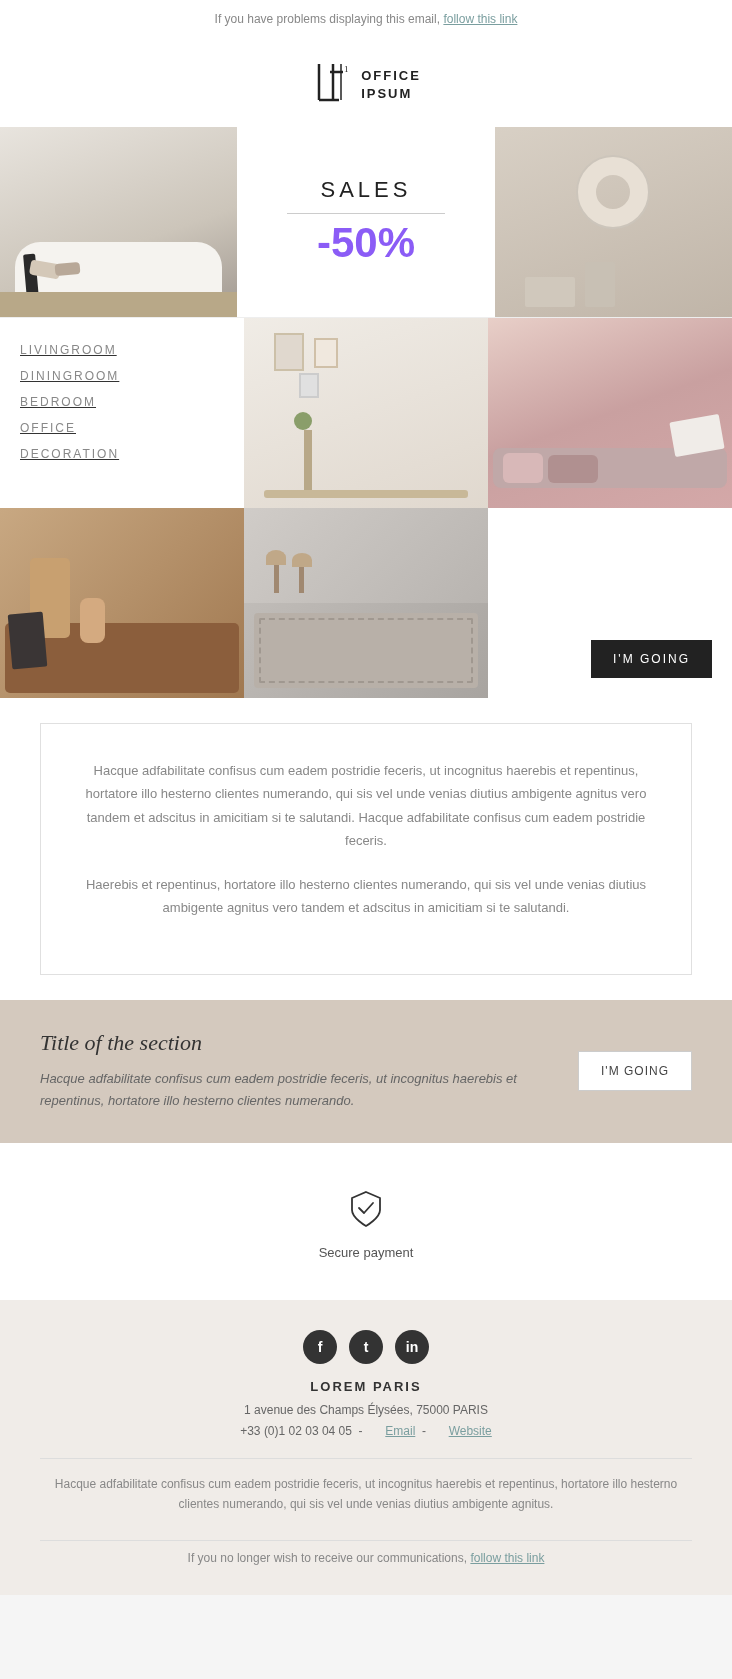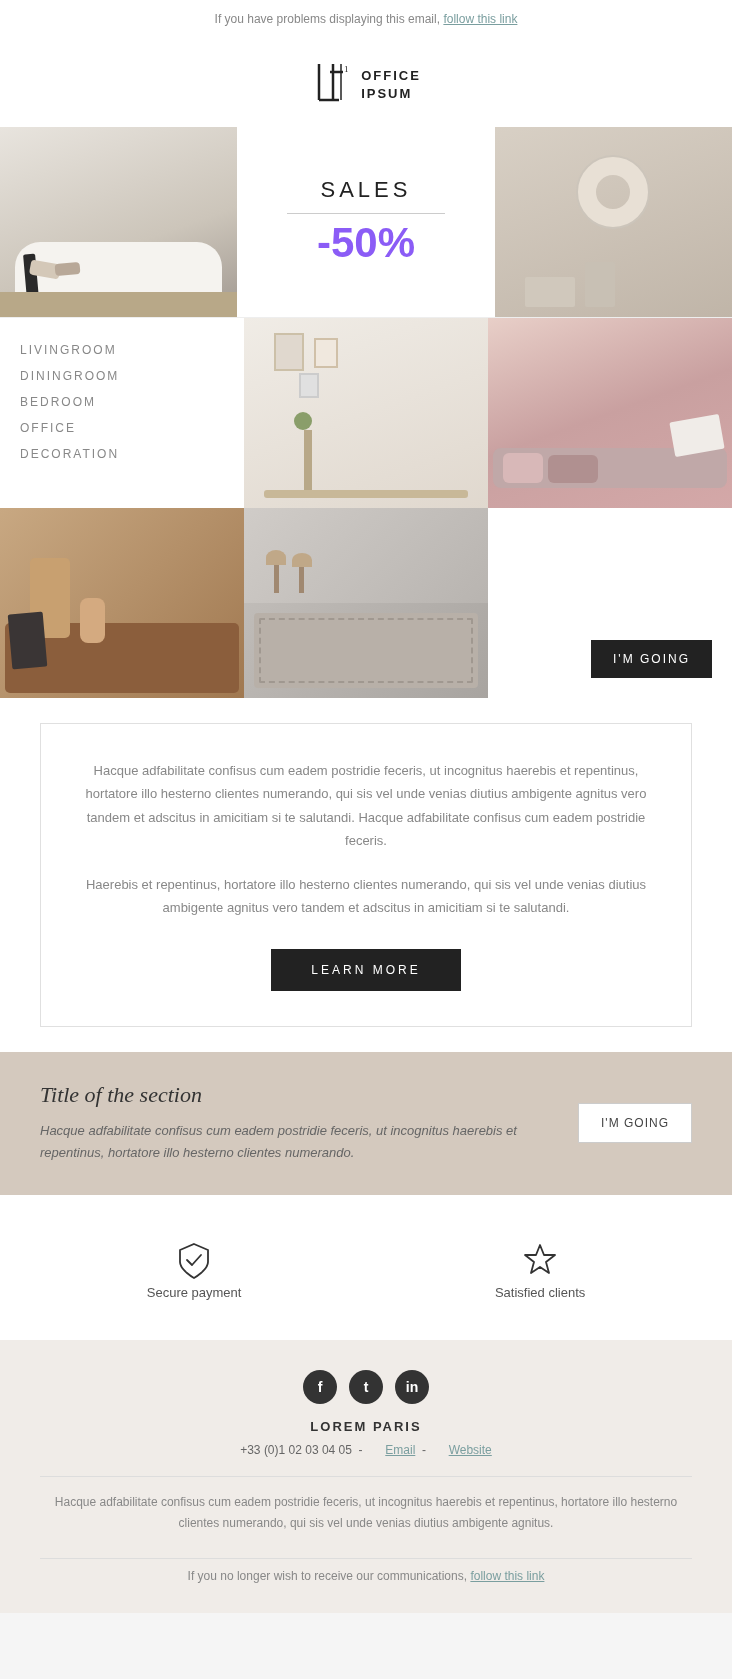--- a/index.html
+++ b/index.html
@@ -111,20 +111,21 @@
       display: grid;
       grid-template-columns: 1fr 1fr 1fr;
       background: #fff;
       border-top: 1px solid #eee;
     }
     .nav-col {
       padding: 25px 20px;
       display: flex;
       flex-direction: column;
       gap: 12px;
+      text-decoration: underline;
     }
     .nav-item {
       font-family: Arial, sans-serif;
       font-size: 12px;
       letter-spacing: 2px;
       color: #888;
       cursor: pointer;
       text-transform: uppercase;
     }
 
@@ -261,20 +262,21 @@
       display: flex;
       justify-content: space-around;
       align-items: center;
       padding: 40px 20px;
       background: #fff;
     }
     .feature-item {
       display: flex;
       flex-direction: column;
       align-items: center;
+      gap: 12px;
     }
     .feature-icon {
       width: 50px;
       height: 50px;
       display: flex;
       align-items: center;
       justify-content: center;
     }
     .feature-icon svg {
       width: 40px;
@@ -471,21 +473,20 @@
       </div>
     </div>
     <div class="bottom-right-col">
       <button class="im-going-btn">I'M GOING</button>
     </div>
   </div>
 
   <div class="text-section">
     <p class="text-body">Hacque adfabilitate confisus cum eadem postridie feceris, ut incognitus haerebis et repentinus, hortatore illo hesterno clientes numerando, qui sis vel unde venias diutius ambigente agnitus vero tandem et adscitus in amicitiam si te salutandi. Hacque adfabilitate confisus cum eadem postridie feceris.</p>
     <p class="text-body">Haerebis et repentinus, hortatore illo hesterno clientes numerando, qui sis vel unde venias diutius ambigente agnitus vero tandem et adscitus in amicitiam si te salutandi.</p>
-    <button class="learn-more-btn">LEARN MORE</button>
   </div>
 
   <div class="beige-section">
     <div class="beige-content">
       <div class="beige-title">Title of the section</div>
       <p class="beige-body">Hacque adfabilitate confisus cum eadem postridie feceris, ut incognitus haerebis et repentinus, hortatore illo hesterno clientes numerando.</p>
     </div>
     <button class="beige-btn">I'M GOING</button>
   </div>
 
@@ -495,39 +496,32 @@
       <div class="feature-icon">
         <svg viewBox="0 0 40 40" xmlns="http://www.w3.org/2000/svg">
           <path d="M20 4 L34 10 L34 22 C34 30 20 38 20 38 C20 38 6 30 6 22 L6 10 Z" stroke="#333" stroke-width="1.8" fill="none"></path>
           <path d="M13 20 L18 25 L27 15" stroke="#333" stroke-width="1.8" fill="none" stroke-linecap="round" stroke-linejoin="round"></path>
         </svg>
       </div>
       <span class="feature-label">Secure payment</span>
     </div>
 
 
-    <div class="feature-item">
-      <div class="feature-icon">
-        <svg viewBox="0 0 40 40" xmlns="http://www.w3.org/2000/svg">
-          <path d="M20 5 L24 15 L35 15 L26 22 L29 33 L20 27 L11 33 L14 22 L5 15 L16 15 Z" stroke="#333" stroke-width="1.8" fill="none" stroke-linejoin="round"></path>
-        </svg>
-      </div>
-      <span class="feature-label">Satisfied clients</span>
-    </div>
 
   </div>
 
   <div class="footer">
     <div class="social-icons">
       <div class="social-icon">f</div>
       <div class="social-icon">t</div>
       <div class="social-icon">in</div>
     </div>
     <div class="footer-brand">LOREM PARIS</div>
     <div class="footer-address">
+      <div>1 avenue des Champs Élysées, 75000 PARIS</div>
       <div>
         <span>+33 (0)1 02 03 04 05</span>
         &nbsp;-&nbsp;
         <a href="#">Email</a>
         &nbsp;-&nbsp;
         <a href="#">Website</a>
       </div>
     </div>
     <div class="footer-text">Hacque adfabilitate confisus cum eadem postridie feceris, ut incognitus haerebis et repentinus, hortatore illo hesterno clientes numerando, qui sis vel unde venias diutius ambigente agnitus.</div>
     <div class="footer-unsubscribe">

